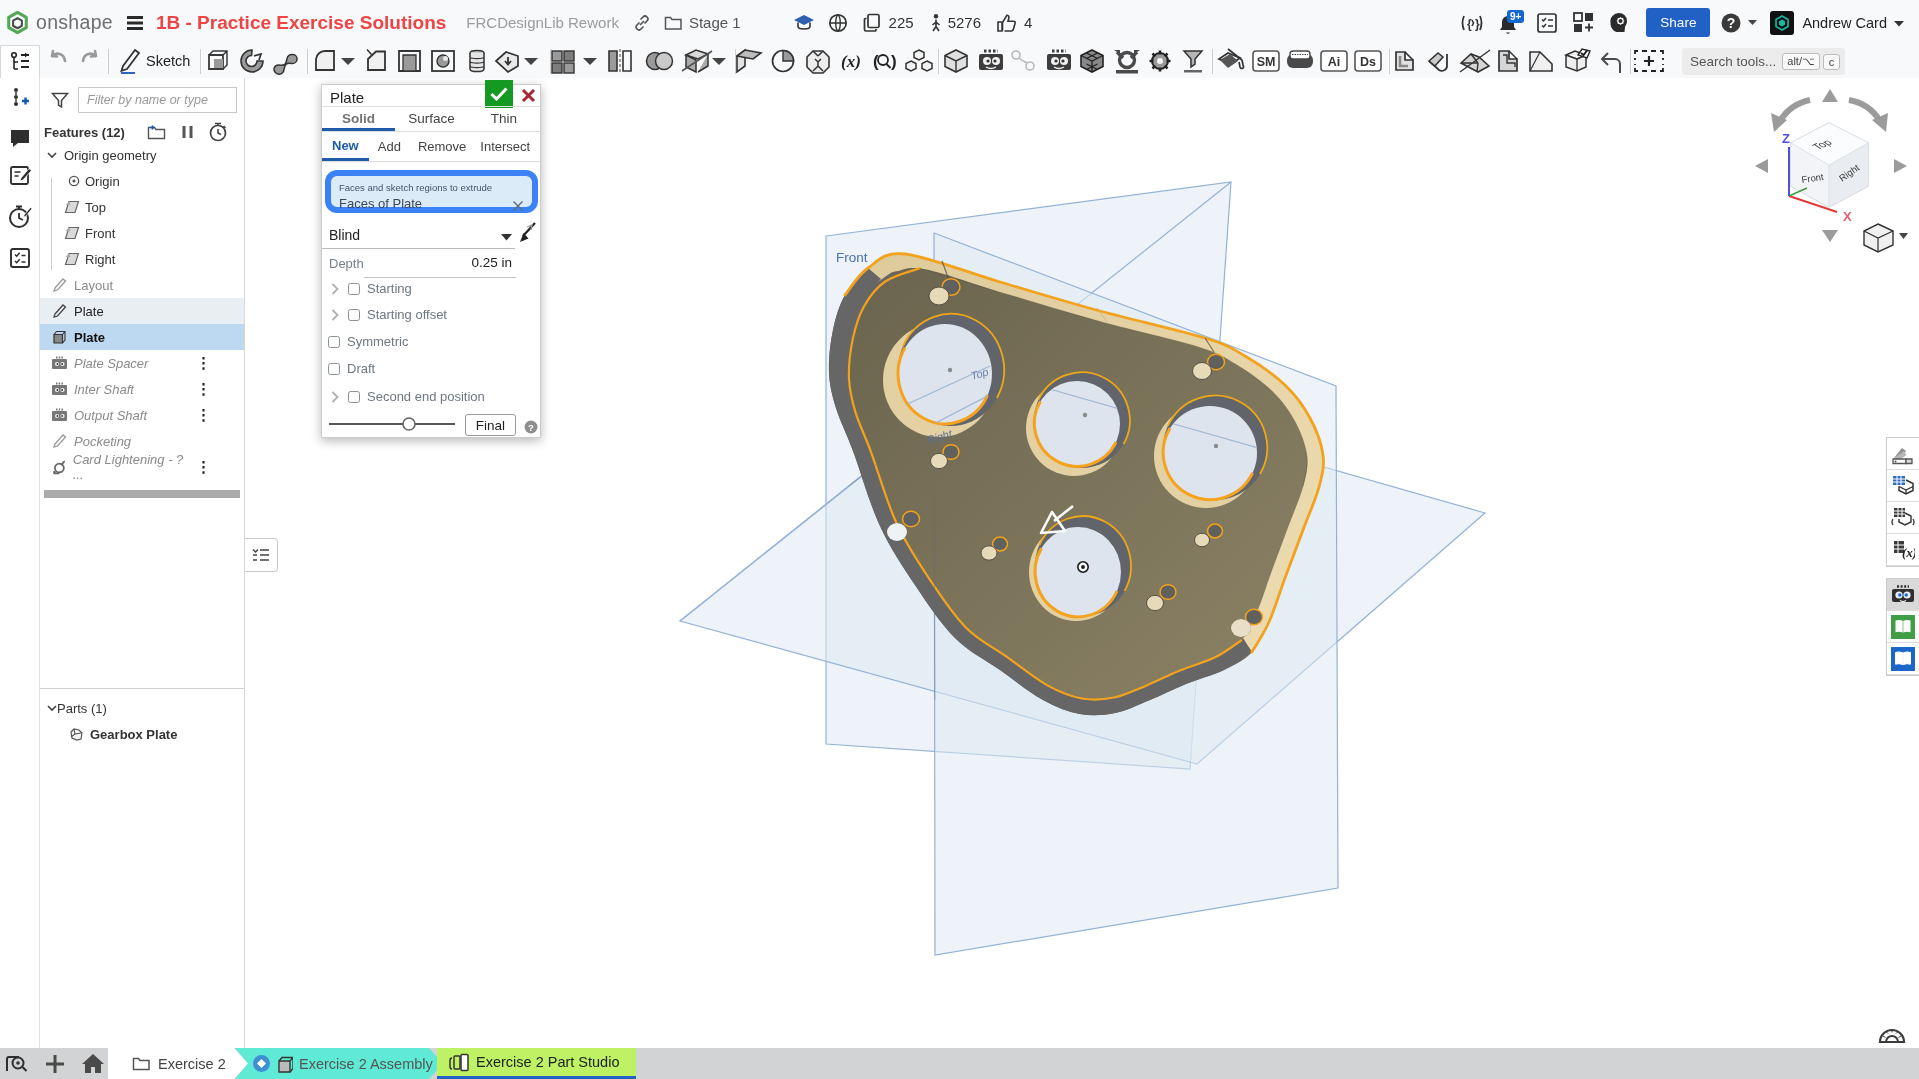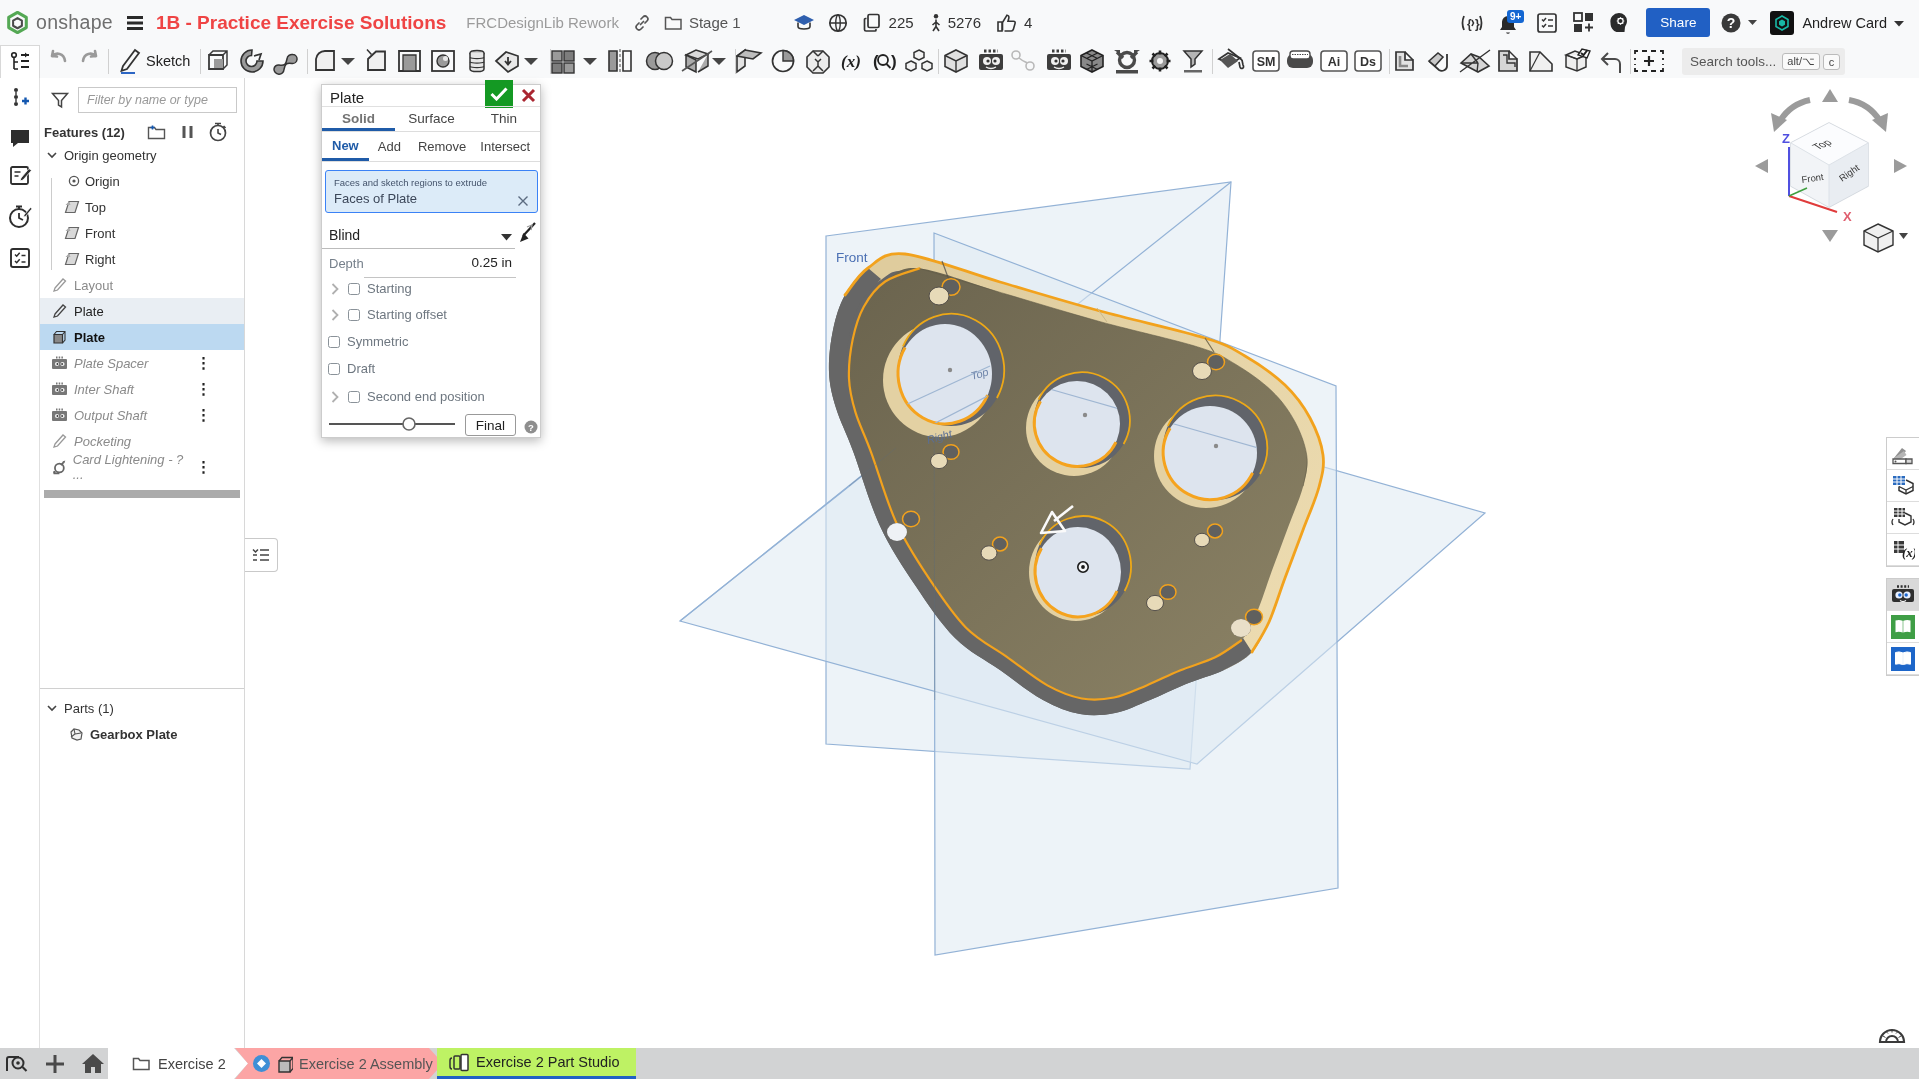--- a/index.html
+++ b/index.html
@@ -503,21 +503,21 @@
         <span class="it" style="margin-left:5px;">Card Lightening - ? ...</span>
         <span class="dots">⋮</span>
       </div>
 <div style="height:8px;background:#ababab;margin:10px 4px 0 4px;"></div>
 </div>
 <div style="position:absolute;left:0;top:610px;width:204px;border-top:1px solid #d0d0d0;"></div>
 <div class="row" style="position:absolute;left:0;top:617px;width:204px;">
       <svg width="10" height="10" viewBox="0 0 10 10" style="margin-left:7px">
         <path d="M1 3 l4 4 4-4" fill="none" stroke="#444" stroke-width="1.6"></path>
       </svg>
-      <span style="margin-left:7px;">Parts (1)</span>
+      <span style="">Parts (1)</span>
     </div>
 <div class="row" style="position:absolute;left:0;top:643px;width:204px;">
       <svg width="15" height="15" viewBox="0 0 15 15" style="margin-left:29px">
         <path d="M2 5 l3-3 5 1 3 3-1 6-4 1-5-2z" fill="#f2f2f2" stroke="#555" stroke-width="1.2"></path>
         <path d="M5 2 l1 5-4 3 M6 7 l6-1" fill="none" stroke="#555" stroke-width="1.1"></path>
       </svg>
       <span style="margin-left:6px;font-weight:bold;">Gearbox Plate</span>
     </div>
 </div>
 <div style="position:absolute;left:245px;top:538px;width:33px;height:34px;background:#fff;border:1px solid #c9c9c9;border-left:none;border-radius:0 4px 4px 0;display:flex;align-items:center;justify-content:center;z-index:5;">
@@ -686,21 +686,21 @@
 <div style="width:73px;text-align:center;line-height:24px;color:#737373;font-weight:bold;border-bottom:3px solid #1f5ba8;">Solid</div>
 <div style="width:73px;text-align:center;line-height:24px;color:#444;">Surface</div>
 <div style="width:72px;text-align:center;line-height:24px;color:#444;">Thin</div>
 </div>
 <div style="position:absolute;left:0;top:47px;width:218px;height:30px;border-bottom:1px solid #ddd;display:flex;font-size:13px;align-items:center;">
 <div style="color:#1f5ba8;font-weight:bold;height:29px;line-height:28px;border-bottom:3px solid #1f5ba8;padding:0 10px;">New</div>
 <div style="color:#444;padding:0 9px;">Add</div>
 <div style="color:#444;padding:0 8px;">Remove</div>
 <div style="color:#444;padding:0 6px;">Intersect</div>
 </div>
-<div style="position:absolute;left:3px;top:85px;width:213px;height:43px;background:#dcebf8;border:1px solid #3b82f6;border-radius:3px;">
+<div style="position:absolute;left:3px;top:85px;width:213px;height:43px;background:#dcebf8;border:6px solid #3b82f6;border-radius:12px;">
 <div style="margin:6px 0 0 8px;font-size:9.5px;color:#44536b;">Faces and sketch regions to extrude</div>
 <div style="margin:3px 0 0 8px;font-size:13px;color:#3c4759;">Faces of Plate</div>
 <svg width="12" height="12" viewBox="0 0 12 12" style="position:absolute;right:8px;top:24px;">
         <path d="M1.5 1.5 l9 9 M10.5 1.5 l-9 9" stroke="#5b6b80" stroke-width="1.4"></path>
       </svg>
 </div>
 <div style="position:absolute;left:7px;top:142px;font-size:14px;color:#222;">Blind</div>
 <svg width="11" height="7" viewBox="0 0 11 7" style="position:absolute;left:179px;top:149px;">
       <path d="M0 0 l5.5 6.5 L11 0z" fill="#333"></path>
     </svg>
@@ -837,21 +837,21 @@
     </svg>
 <svg width="26" height="24" viewBox="0 0 26 24" style="position:absolute;left:80px;top:4px;">
       <path d="M13 2 L24 12 h-3 v9 h-6 v-6 h-4 v6 H5 v-9 H2z" fill="#4a4a4a"></path>
     </svg>
 <div style="position:absolute;left:108px;top:0;height:31px;width:140px;background:#fff;clip-path:polygon(0 0,126px 0,140px 50%,126px 100%,0 100%);display:flex;align-items:center;">
       <svg width="19" height="16" viewBox="0 0 19 16" style="margin-left:24px">
         <path d="M1.5 2.5h5l1.5 2h9v9H1.5z" fill="none" stroke="#555" stroke-width="1.5"></path>
       </svg>
       <span style="font-size:14.5px;color:#444;margin-left:7px;">Exercise 2</span>
     </div>
-<div style="position:absolute;left:235px;top:0;height:31px;width:208px;background:#fca5a5;clip-path:polygon(0 0,194px 0,208px 50%,194px 100%,0 100%,13px 50%);display:flex;align-items:center;">
+<div style="position:absolute;left:235px;top:0;height:31px;width:208px;background:#5eead4;clip-path:polygon(0 0,194px 0,208px 50%,194px 100%,0 100%,13px 50%);display:flex;align-items:center;">
       <div style="margin-left:18px;width:17px;height:17px;border-radius:50%;background:#3e8fd6;display:flex;align-items:center;justify-content:center;flex:none;">
         <svg width="9" height="9" viewBox="0 0 9 9">
           <path d="M4.5 0 L9 4.5 4.5 9 0 4.5z" fill="#fff"></path>
         </svg>
       </div>
       <svg width="20" height="18" viewBox="0 0 20 18" style="margin-left:3px;flex:none;">
         <path d="M6 6 h11 v11 H6z" fill="#bbb" stroke="#333" stroke-width="1.4"></path>
         <path d="M6 6 l3-3.5 h11 v11 L17 17 M17 6 l3-3.5" fill="none" stroke="#333" stroke-width="1.3"></path>
       </svg>
       <span style="font-size:14.5px;color:#555;margin-left:6px;">Exercise 2 Assembly</span>

